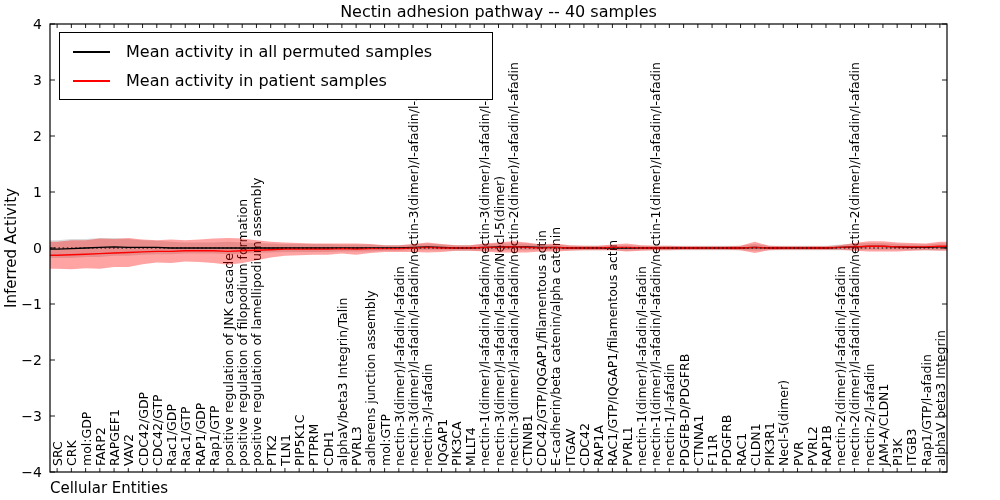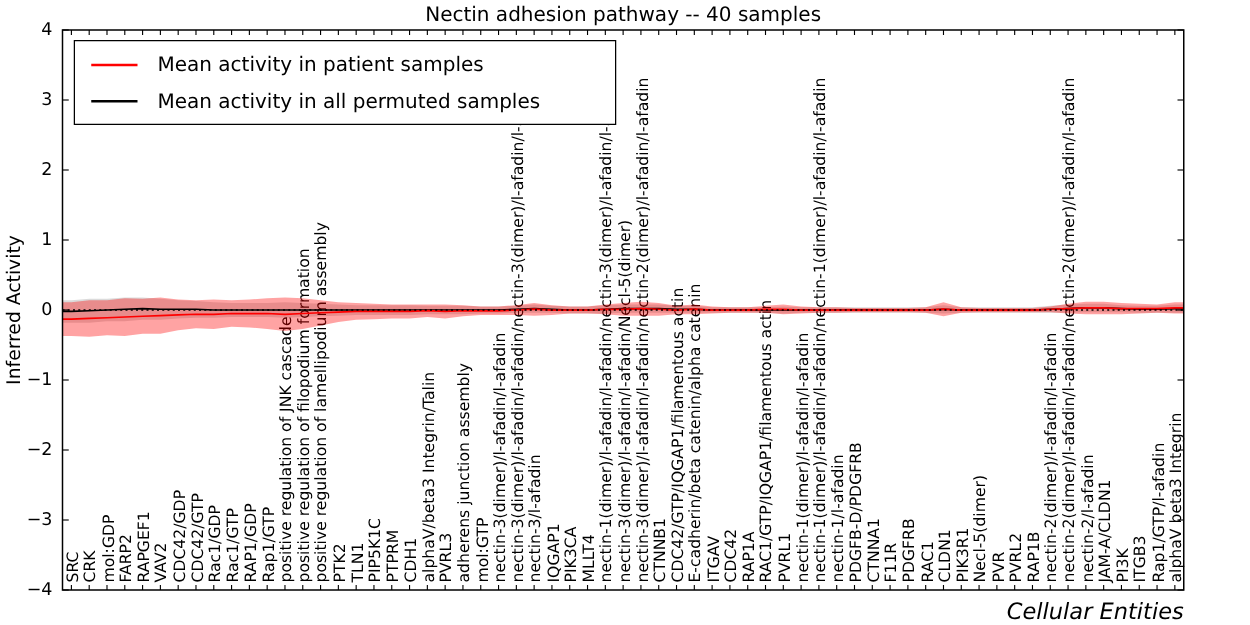--- a/index.html
+++ b/index.html
@@ -1,20 +1,20 @@
 <!DOCTYPE html>
 <html><head>
 <meta charset="utf-8">
 <style>
   html,body{margin:0;padding:0;background:#fff;}
   #figure{position:relative;width:1000px;height:500px;background:#fff;overflow:hidden;
           font-family:"DejaVu Sans","Liberation Sans",sans-serif;color:#000;}
   .abs{position:absolute;}
   #title{left:50px;top:2px;width:897px;text-align:center;font-size:16px;}
-  #xlabel{left:50px;top:479px;width:897px;text-align:right;font-size:18px;font-style:italic;}
+  #xlabel{left:50px;top:479px;width:897px;text-align:left;font-size:15px;}
   #ylabel{left:-139px;top:239px;width:300px;text-align:center;font-size:15px;
           transform:rotate(-90deg);}
   #xticklabels{z-index:1;}
   .xtick-label{position:absolute;white-space:nowrap;font-size:12.5px;line-height:15px;
                transform-origin:0 0;transform:rotate(-90deg);z-index:1;}
   #plot-svg{position:absolute;left:0;top:0;z-index:2;}
   .ytick-label{position:absolute;width:42px;text-align:right;font-size:14px;line-height:18px;z-index:3;}
   #legend{left:59px;top:32px;width:432px;background:#fff;border:1px solid #000;z-index:5;
           padding:4px 0;}
   .legend-row{display:flex;align-items:center;height:29px;padding-left:13px;}
@@ -255,21 +255,21 @@
       <div class="ytick-label" style="left: 0px; top: 407px;">−3</div>
       <div class="ytick-label" style="left: 0px; top: 463px;">−4</div>
     </div>
 
   <div id="title" class="abs">Nectin adhesion pathway -- 40 samples</div>
   <div id="xlabel" class="abs">Cellular Entities</div>
   <div id="ylabel" class="abs">Inferred Activity</div>
 
   <div id="legend" class="abs">
     <div class="legend-row">
+      <span class="legend-swatch" id="swatch-0" style="border-top-color: rgb(0, 0, 0);"></span>
+      <span class="legend-label">Mean activity in all permuted samples</span>
+    </div>
+    <div class="legend-row">
       <span class="legend-swatch" id="swatch-1" style="border-top-color: rgb(255, 0, 0);"></span>
       <span class="legend-label">Mean activity in patient samples</span>
     </div>
-    <div class="legend-row">
-      <span class="legend-swatch" id="swatch-0" style="border-top-color: rgb(0, 0, 0);"></span>
-      <span class="legend-label">Mean activity in all permuted samples</span>
-    </div>
   </div>
 </div>
 
 </body></html>

